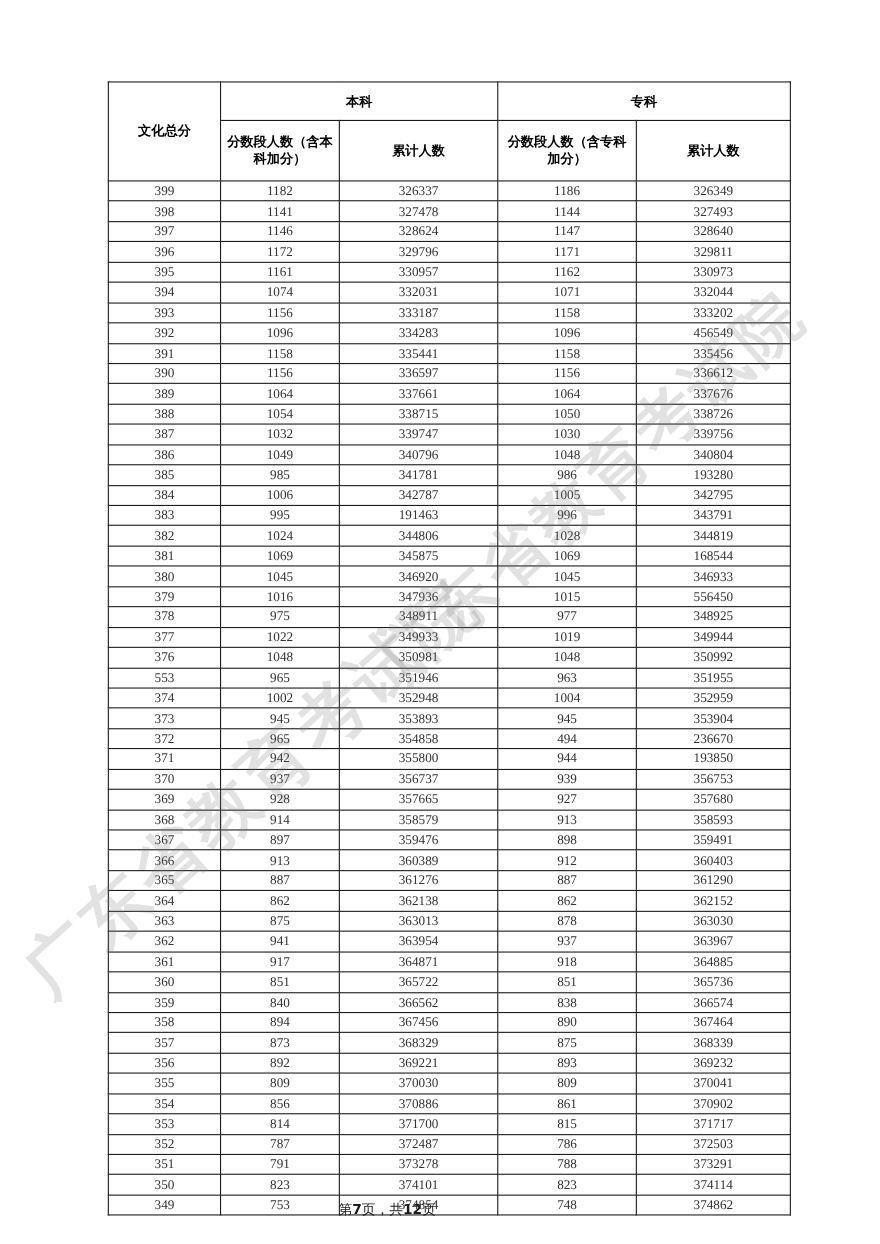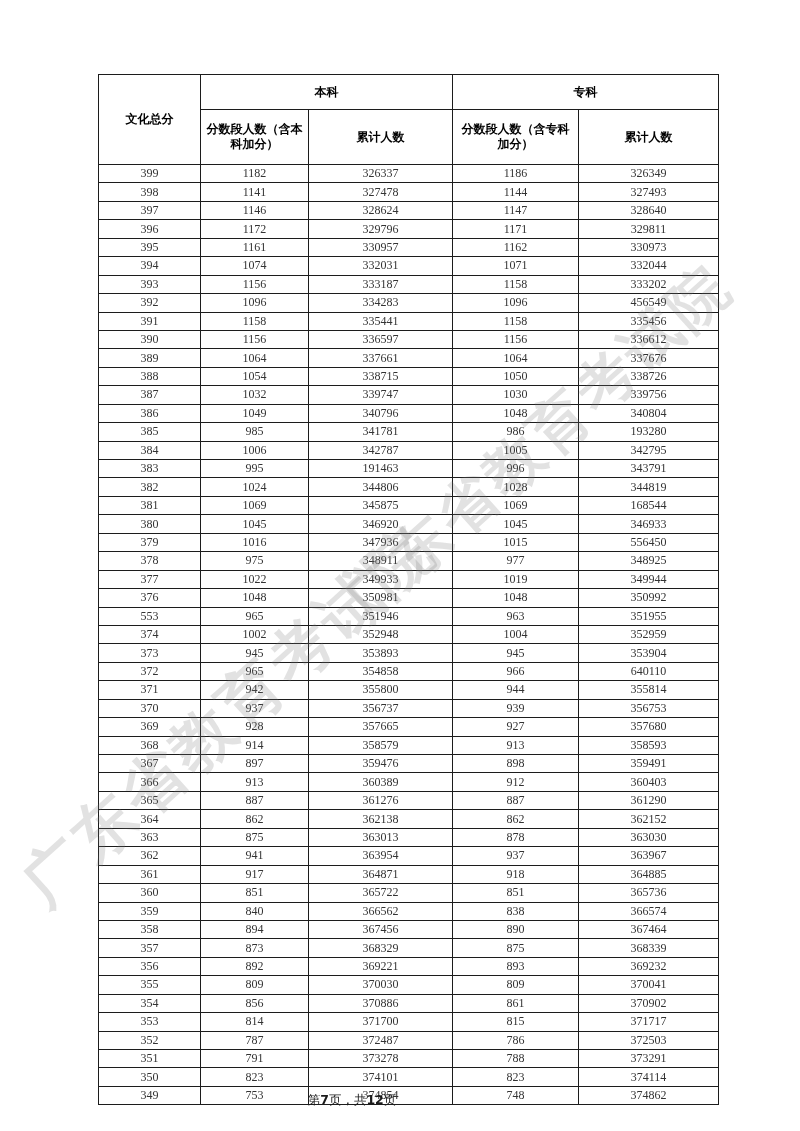--- a/index.html
+++ b/index.html
@@ -324,29 +324,29 @@
           <td>373</td>
           <td>945</td>
           <td>353893</td>
           <td>945</td>
           <td>353904</td>
         </tr>
         <tr>
           <td>372</td>
           <td>965</td>
           <td>354858</td>
-          <td>966</td>
-          <td>640110</td>
+          <td>494</td>
+          <td>236670</td>
         </tr>
         <tr>
           <td>371</td>
           <td>942</td>
           <td>355800</td>
           <td>944</td>
-          <td>355814</td>
+          <td>193850</td>
         </tr>
         <tr>
           <td>370</td>
           <td>937</td>
           <td>356737</td>
           <td>939</td>
           <td>356753</td>
         </tr>
         <tr>
           <td>369</td>

